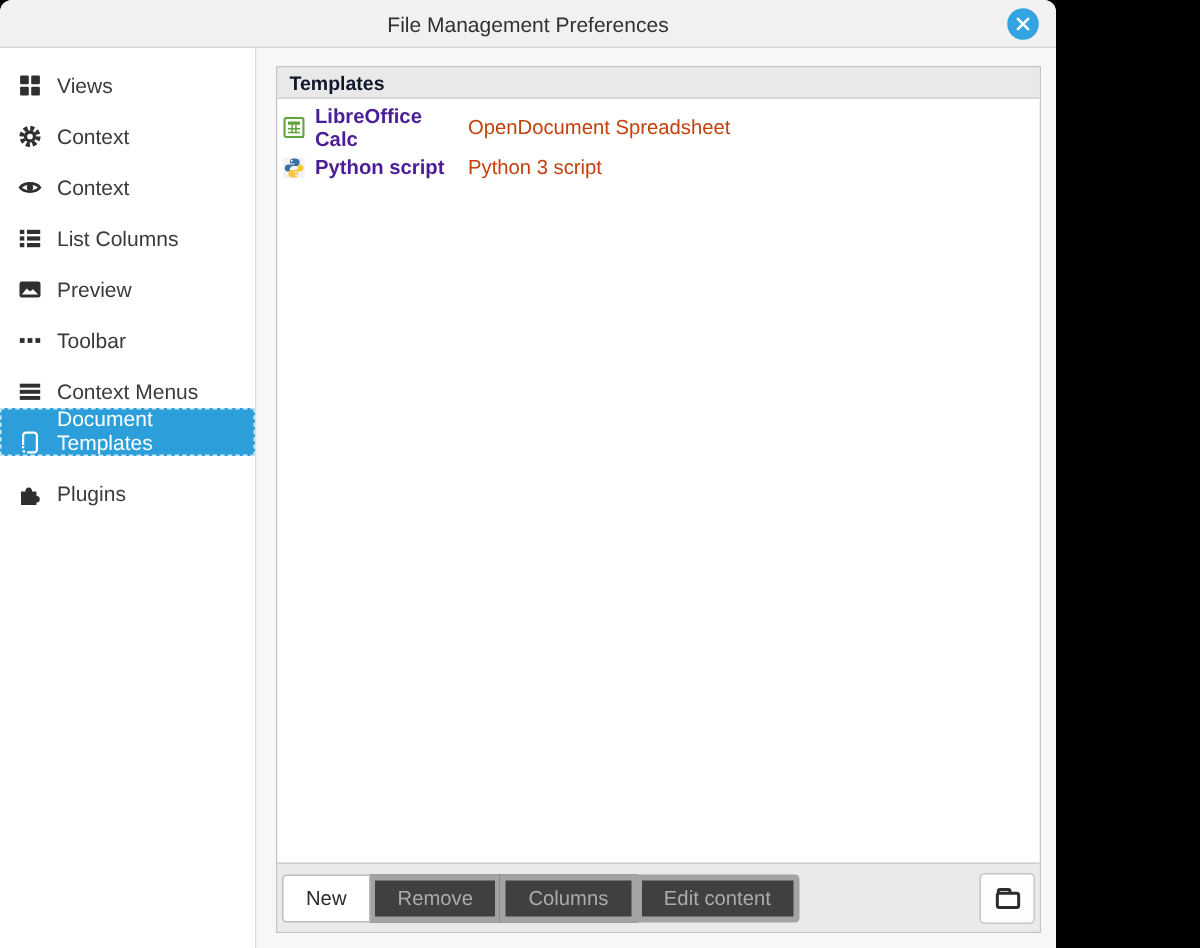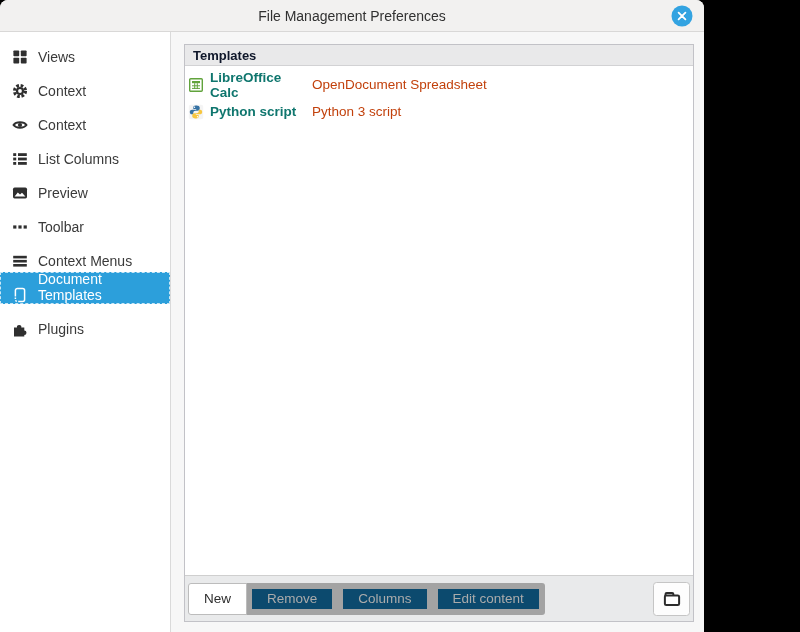--- a/index.html
+++ b/index.html
@@ -51,31 +51,31 @@
   .panel-header{
     height:21px;background:#e9e9ea;border-bottom:1px solid #d2d2d4;
     font-size:13px;font-weight:bold;color:#0f172a;
     display:flex;align-items:center;padding-left:8px;flex:0 0 auto;
   }
   .tpl-list{flex:1;background:#fff;overflow:hidden;padding-top:5px;}
   .tpl-row{
     height:27px;display:flex;align-items:center;padding-left:3px;cursor:default;
   }
   .tpl-row .icn{width:16px;height:16px;flex:0 0 16px;margin-right:6px;line-height:0;}
-  .tpl-name{font-weight:bold;font-size:13.5px;color:#0f766e;width:102px;flex:0 0 102px;}
+  .tpl-name{font-weight:bold;font-size:13.5px;color:#4c1d95;width:102px;flex:0 0 102px;}
   .tpl-desc{font-size:13.5px;color:#c2410c;}
   
   .panel-footer{
     height:46px;background:#e9eaeb;border-top:1px solid #cfcfcf;
     display:flex;align-items:center;padding:0 3px;flex:0 0 auto;
   }
   .btn-group{display:flex;}
   .btn{
-    height:32px;padding:0 15px;font-size:13.5px;border:6px solid #a3a3a3;
-    background:#0c4a6e;color:#ababab;cursor:default;
+    height:32px;padding:0 15px;font-size:13.5px;border:4px solid #a3a3a3;
+    background:#404040;color:#ababab;cursor:default;
     font-family:inherit;
   }
   .btn + .btn{margin-left:-1px;}
   .btn:first-child{border-radius:3px 0 0 3px;}
   .btn:last-child{border-radius:0 3px 3px 0;}
   .btn.enabled{
     background:#ffffff;border:1px solid #bcbcbc;color:#2d2d2d;cursor:pointer;
     position:relative;z-index:1;
   }
   .spacer{flex:1;}

